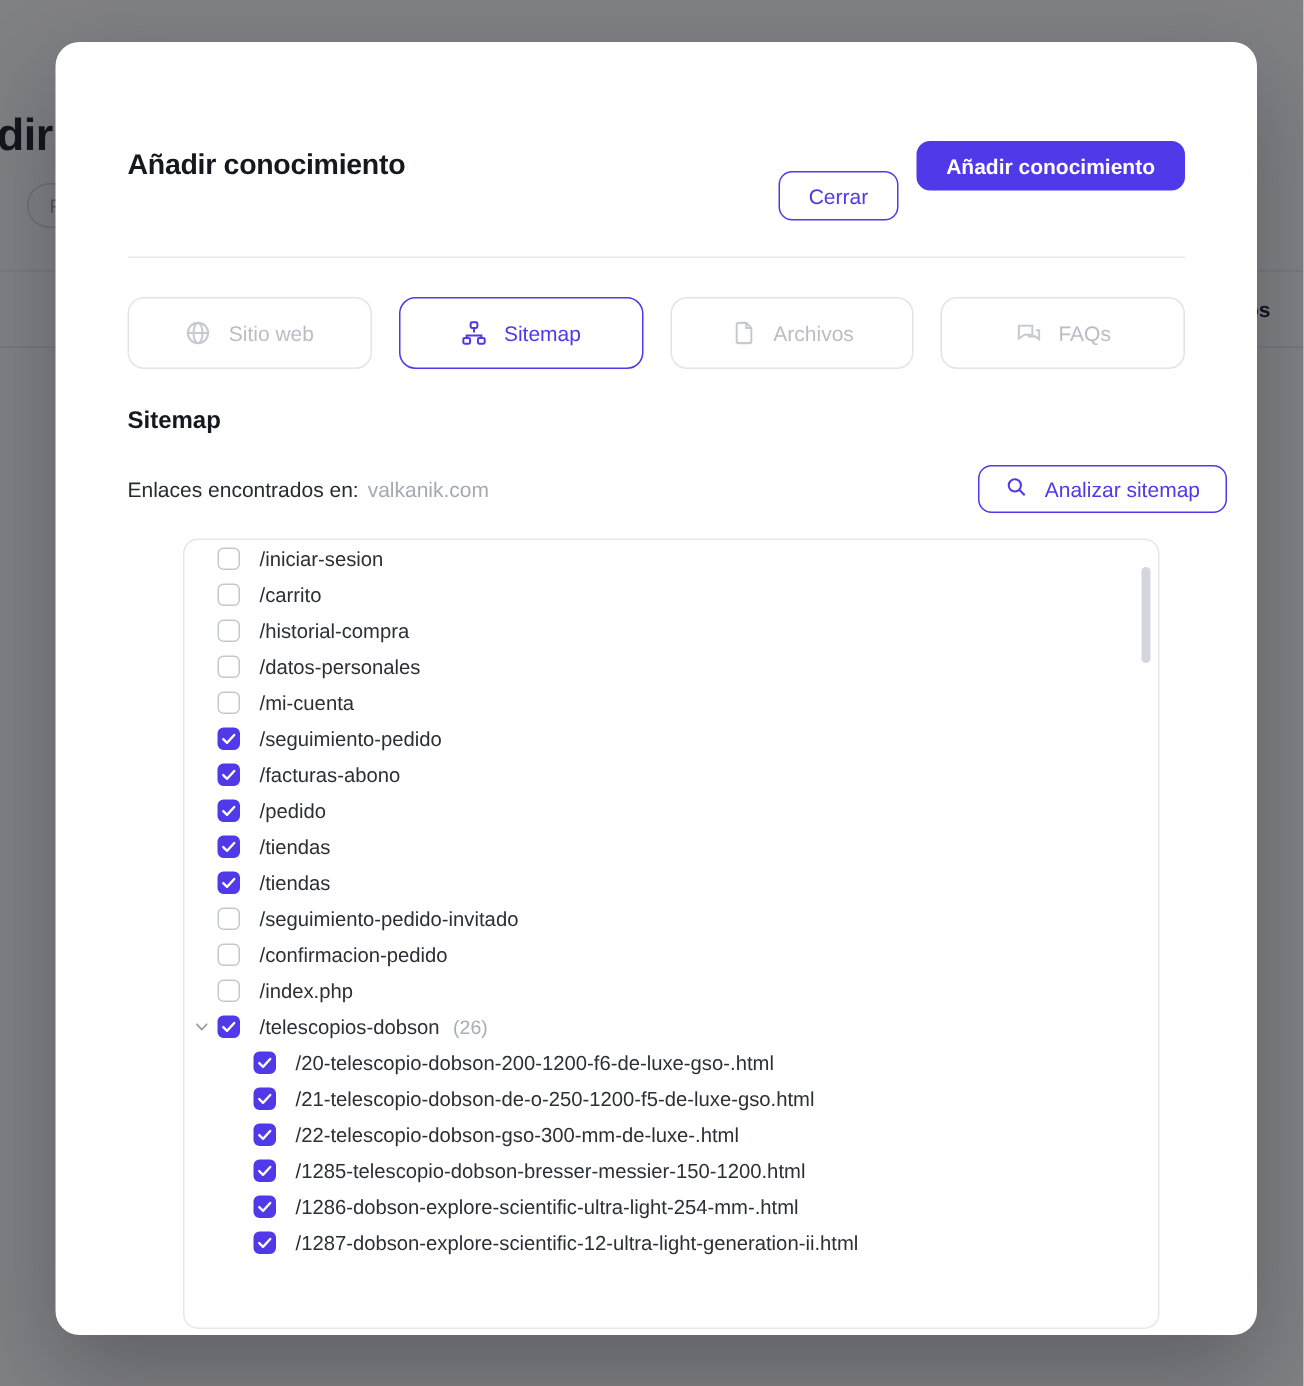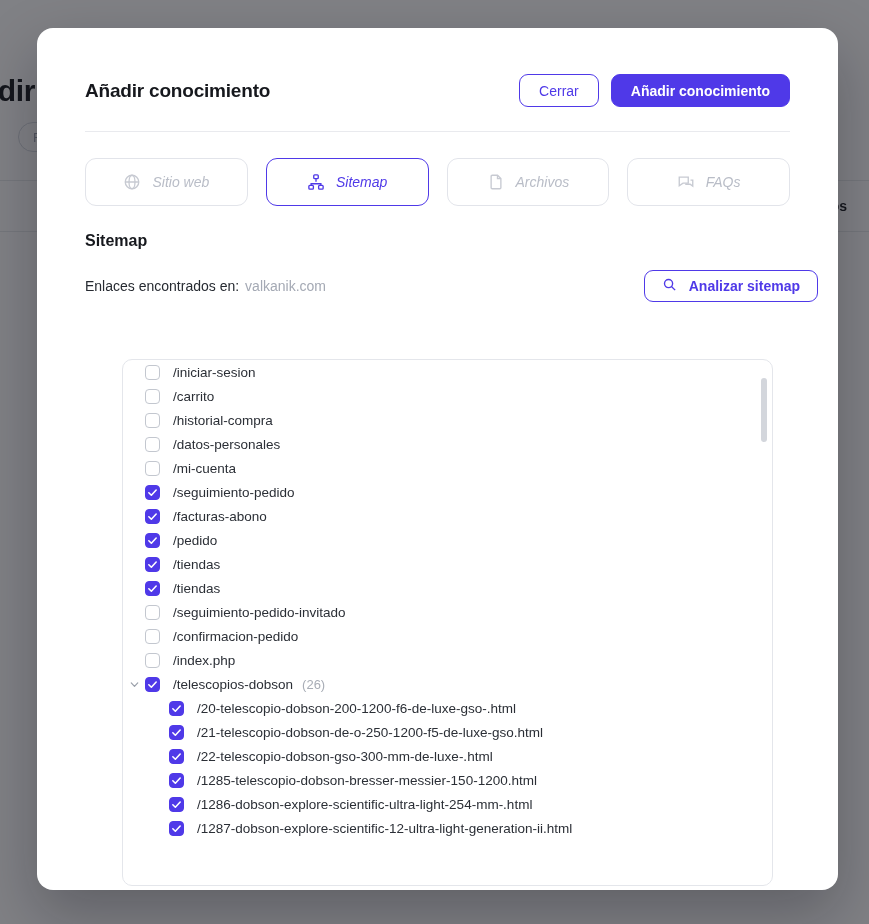--- a/index.html
+++ b/index.html
@@ -86,20 +86,21 @@
     cursor: pointer;
     white-space: nowrap;
     display: inline-flex; align-items: center; justify-content: center;
   }
   .btn-secondary {
     height: 33px; padding: 0 19px;
     background: #ffffff;
     color: #4f39e8;
     border: 1px solid #4f39e8;
     font-weight: 400;
+    margin-top: 40px;
   }
   .btn-primary {
     height: 33px; padding: 0 19px;
     background: #4f39e8;
     color: #ffffff;
     border: 1px solid #4f39e8;
     font-weight: 700;
   }
 
   .header-divider {
@@ -114,21 +115,20 @@
   }
   .tab {
     flex: 1 1 0;
     height: 48px;
     border-radius: 11px;
     border: 1px solid #e2e4ea;
     background: #ffffff;
     display: flex; align-items: center; justify-content: center;
     gap: 11px;
     cursor: pointer;
-    font-style: italic;
   }
   .tab .tab-label { font-size: 14px; color: #b9bdc7; }
   .tab .tab-ico { width: 18px; height: 18px; display: block; color: #c7cad2; }
   .tab.active { border: 1.6px solid #4f39e8; }
   .tab.active .tab-label { color: #4f39e8; }
   .tab.active .tab-ico { color: #4f39e8; }
 
   
   .section-title {
     padding: 26px 48px 0 48px;
@@ -139,21 +139,21 @@
     padding: 20px 20px 0 48px;
   }
   .found-label { font-size: 14px; color: #262a31; }
   .found-label .domain { color: #a4a9b4; margin-left: 6px; }
   .btn-analyze {
     height: 32px; padding: 0 17px;
     border-radius: 9px;
     border: 1px solid #4f39e8;
     background: #fff;
     color: #4f39e8;
-    font-size: 14px; font-weight: 700;
+    font-size: 14px; font-weight: 400;
     display: inline-flex; align-items: center; gap: 12px;
     cursor: pointer; white-space: nowrap;
   }
   .btn-analyze svg { width: 15px; height: 15px; }
 
   
   .list-box {
     position: absolute;
     left: 85px; top: 331px;
     width: 651px; height: 527px;

